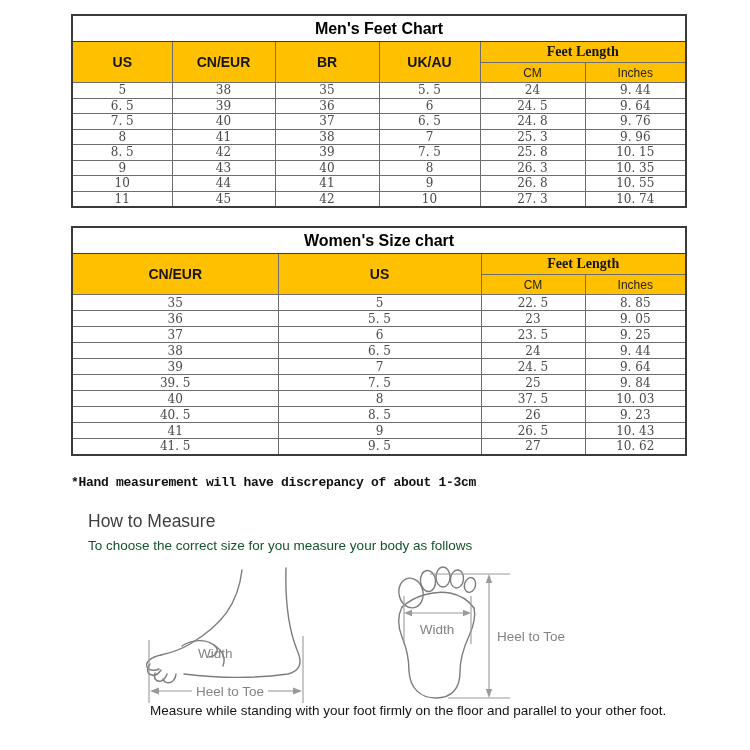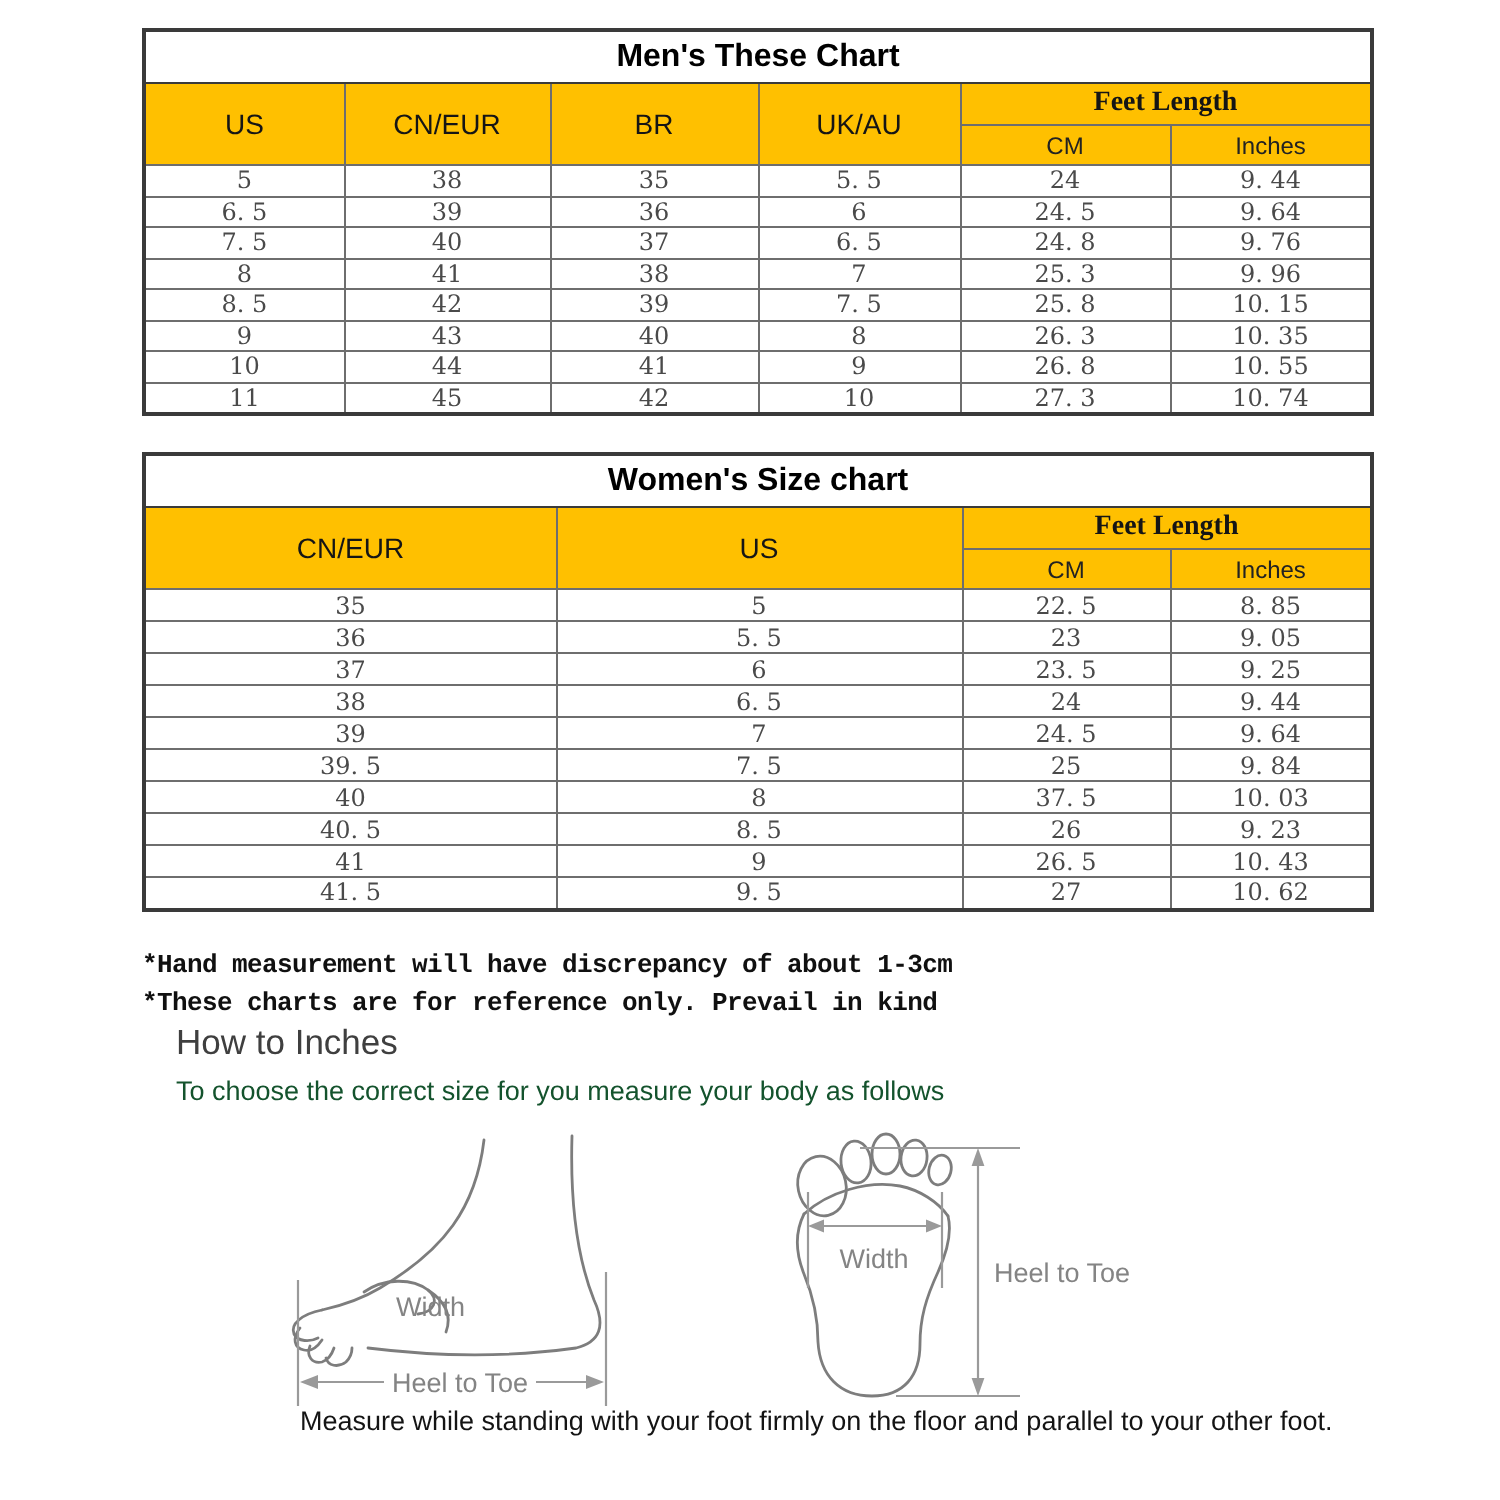--- a/index.html
+++ b/index.html
@@ -16,21 +16,21 @@
   }
   .size-table td, .size-table th {
     border:1px solid #6e6e6e; padding:0; text-align:center; vertical-align:middle;
     overflow:hidden; white-space:nowrap;
   }
   .size-table .title {
     background:#fff; font-weight:bold; font-size:16px; color:#000;
     height:25px; border-bottom:1.5px solid #3a3a3a;
   }
   .size-table th.main {
-    background:var(--header-bg,#FFC000); font-size:14px; font-weight:normal; color:#151515;
+    background:var(--header-bg,#FFC000); font-size:14px; font-weight:bold; color:#151515;
   }
   .size-table th.fl {
     background:var(--header-bg,#FFC000); font-size:14px; font-weight:bold; color:#151515; height:20px;font-family:Liberation Serif, serif;
   }
   .size-table th.sub {
     background:var(--header-bg,#FFC000); font-size:12px; font-weight:normal; color:#222; height:19px;
   }
   .size-table tbody td {
     font-family:"DejaVu Serif", serif; font-size:12px; color:#4a4a4a;
   }
@@ -81,21 +81,21 @@
       <colgroup>
         <col style="width:100px">
           <col style="width:103px">
           <col style="width:104px">
         <col style="width:101px">
           <col style="width:105px">
           <col style="width:101px">
       </colgroup>
       <thead>
         <tr>
-          <td class="title" colspan="6">Men's These Chart</td>
+          <td class="title" colspan="6">Men's Feet Chart</td>
         </tr>
         <tr>
           <th class="main" rowspan="2">US</th>
           <th class="main" rowspan="2">CN/EUR</th>
           <th class="main" rowspan="2">BR</th>
           <th class="main" rowspan="2">UK/AU</th>
           <th class="fl" colspan="2">Feet Length</th>
         </tr>
         <tr>
           <th class="sub">CM</th>
@@ -253,24 +253,23 @@
             <td>9. 5</td>
             <td>27</td>
             <td>10. 62</td>
           </tr>
         </tbody>
     </table>
   </div>
 
   <div class="notes">
     <div>*Hand measurement will have discrepancy of about 1-3cm</div>
-    <div>*These charts are for reference only. Prevail in kind</div>
-  </div>
-
-  <div class="htm-heading">How to Inches</div>
+  </div>
+
+  <div class="htm-heading">How to Measure</div>
   <div class="htm-subtitle">To choose the correct size for you measure your body as follows</div>
 
   <div class="diagram" id="diagram-side">
     <svg width="210" height="148" viewBox="0 0 210 148">
 
       <path class="foot-stroke" d="M158,6 C157,40 161,68 169,88 C175,101 172,109 160,112 C124,117 88,116 56,112"></path>
       <path class="foot-stroke" d="M114,8 C110,42 94,63 62,82 C52,88 42,91 33,93"></path>
       <path class="foot-stroke" d="M33,93 C23,95 17,100 19,105 C21,109 27,109 31,107"></path>
       <path class="foot-stroke" d="M22,102 C18,107 19,112 24,113 C28,114 31,111 33,108"></path>
       <path class="foot-stroke" d="M27,111 C25,116 28,120 33,119 C36,118 38,115 39,112"></path>

